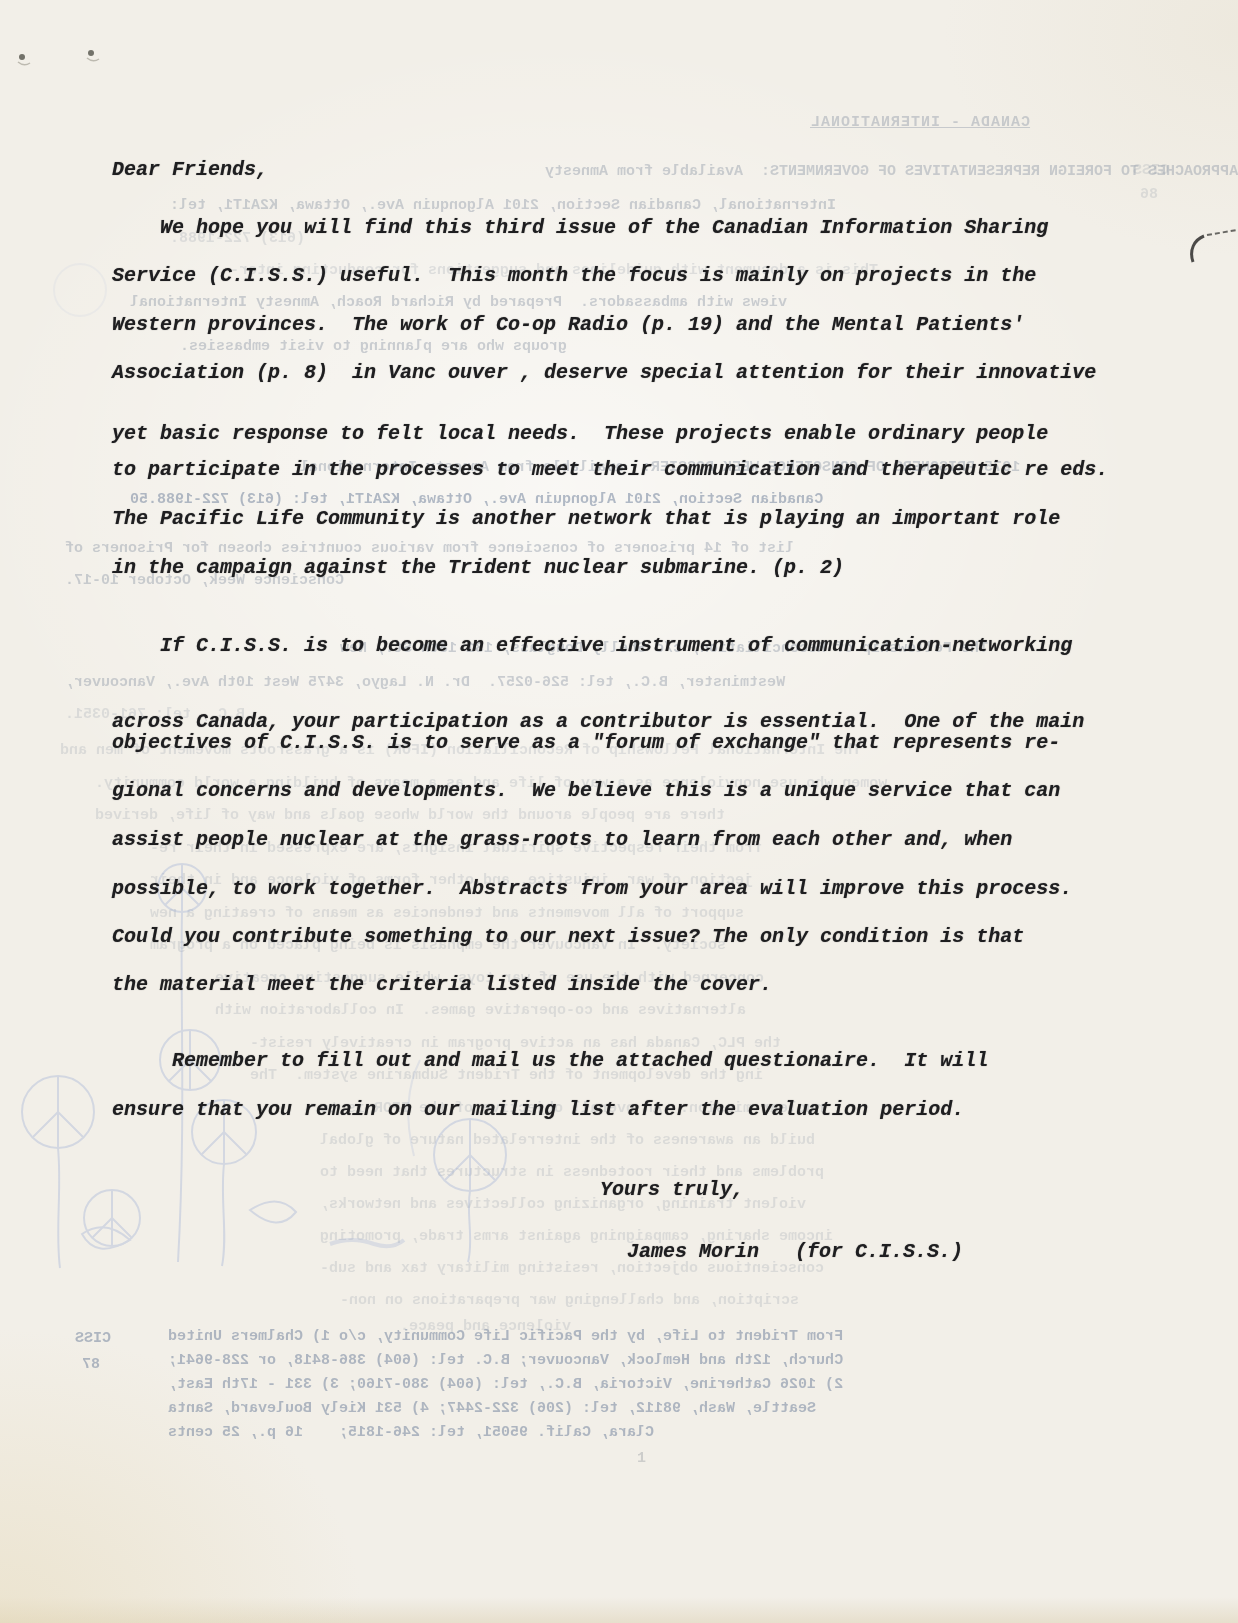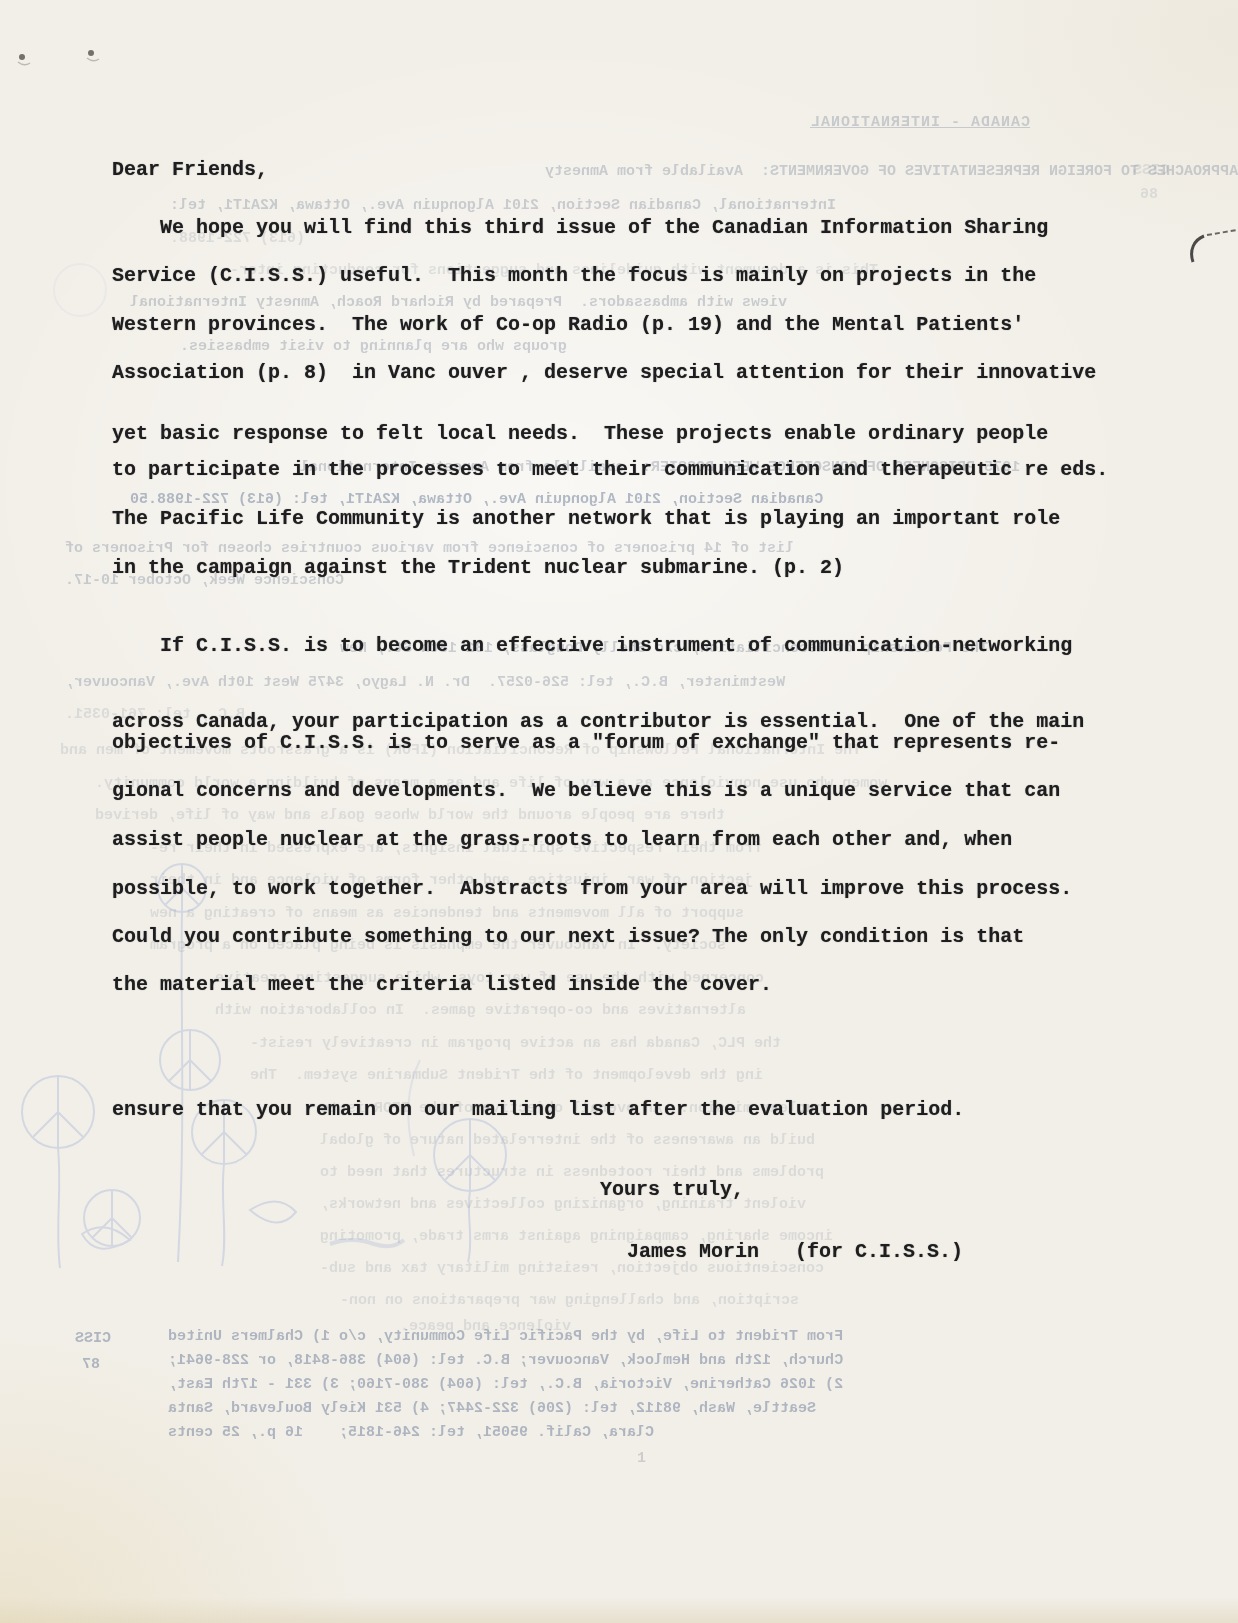--- a/index.html
+++ b/index.html
@@ -20,20 +20,21 @@
   .typed{
     position:absolute;
     left:112px;
     white-space:pre;
     font-size:20px;
     font-weight:700;
     line-height:24px;
     color:#1e1e20;
     letter-spacing:0;
     text-shadow:0 0 1px rgba(30,30,30,.55);
+    font-style:italic;
   }
   .closing{left:600px;}
   .signature{left:627px;}
   
   .bleed-layer{position:absolute;inset:0;}
   .bleed-line{
     position:absolute;
     white-space:pre;
     font-size:15px;
     font-weight:700;
@@ -140,20 +141,21 @@
   <div class="typed" style="top:507px">The Pacific Life Community is another network that is playing an important role</div>
   <div class="typed" style="top:556px">in the campaign against the Trident nuclear submarine. (p. 2)</div>
   <div class="typed" style="top:634px">    If C.I.S.S. is to become an effective instrument of communication-networking</div>
   <div class="typed" style="top:710px">across Canada, your participation as a contributor is essential.  One of the main</div>
   <div class="typed" style="top:731px">objectives of C.I.S.S. is to serve as a "forum of exchange" that represents re-</div>
   <div class="typed" style="top:779px">gional concerns and developments.  We believe this is a unique service that can</div>
   <div class="typed" style="top:828px">assist people nuclear at the grass-roots to learn from each other and, when</div>
   <div class="typed" style="top:877px">possible, to work together.  Abstracts from your area will improve this process.</div>
   <div class="typed" style="top:925px">Could you contribute something to our next issue? The only condition is that</div>
   <div class="typed" style="top:973px">the material meet the criteria listed inside the cover.</div>
+  <div class="typed" style="top:1049px">     Remember to fill out and mail us the attached questionaire.  It will</div>
   <div class="typed" style="top:1098px">ensure that you remain on our mailing list after the evaluation period.</div>
   <div class="typed closing" style="top:1178px">Yours truly,</div>
   <div class="typed signature" style="top:1240px">James Morin   (for C.I.S.S.)</div>
 
   <div class="page-number">1</div>
 
   <svg class="sketch" width="1238" height="1623" viewBox="0 0 1238 1623" fill="none">
     <g>
       <circle cx="22" cy="57" r="3" fill="#5d5c54" opacity=".85"></circle>
       <path d="M18,62 q6,5 12,1" stroke="#9a968a" stroke-width="1.5" opacity=".6"></path>

